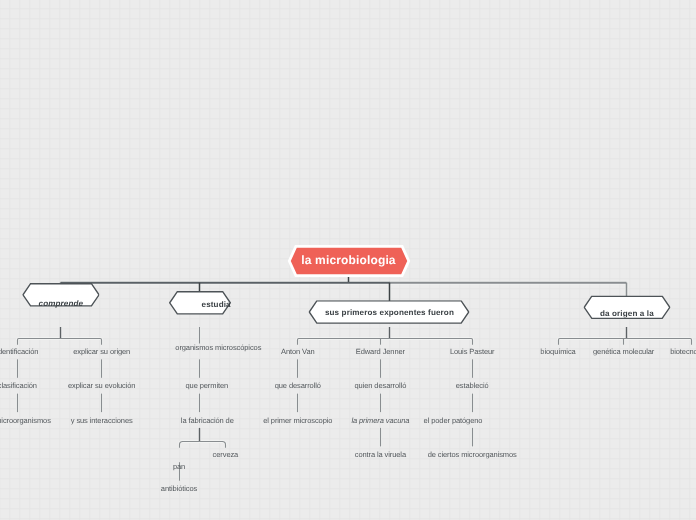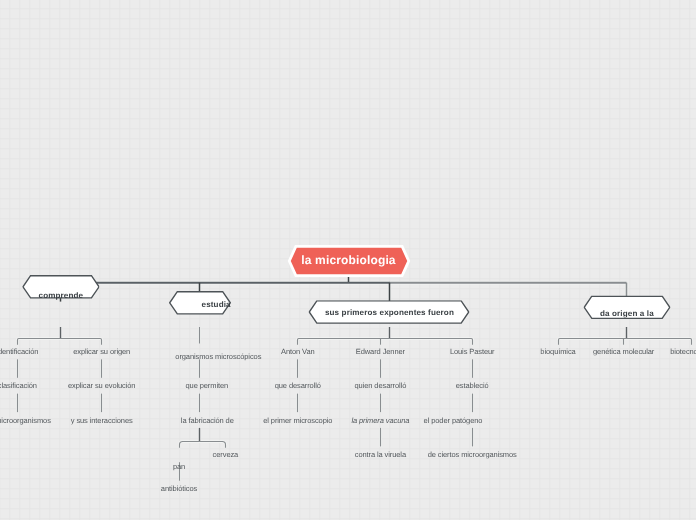--- a/index.html
+++ b/index.html
@@ -106,21 +106,21 @@
         <path d="M 623.5 338.5 V 344.7" fill="none" stroke="#898d90" stroke-width="1.15" stroke-linecap="butt"></path>
       </g>
     </svg>
   <div id="nodes">
       <div class="node rootwrap" style="left: 348.5px; top: 260.8px; width: 119.5px; height: 29.2px;">
         <svg width="125.5" height="35.2" viewBox="0 0 125.5 35.2" style="left: -3px; top: -3px;">
           <path d="M 6.6 0 L 112.9 0 L 119.5 14.6 L 112.9 29.2 L 6.6 29.2 L 0 14.6 Z" transform="translate(3,3)" fill="#ef6157" stroke="#ffffff" stroke-width="2.8" stroke-linejoin="miter"></path>
         </svg>
         <span class="rootlabel">la microbiologia</span>
       </div>
-      <div class="node hexwrap" style="left: 60.9px; top: 295px; width: 77.5px; height: 40px;">
+      <div class="node hexwrap" style="left: 60.9px; top: 303px; width: 77.5px; height: 40px; font-style: italic;">
         <svg width="77.5" height="23.6" viewBox="0 0 77.5 23.6">
           <path d="M 7.6 0 L 68.5 0 L 76.1 11.100000000000001 L 68.5 22.200000000000003 L 7.6 22.200000000000003 L 0 11.100000000000001 Z" transform="translate(0.7,0.7)" fill="#ffffff" stroke="#4d5357" stroke-width="1.4" stroke-linejoin="miter"></path>
         </svg>
         <span class="hexlabel">comprende</span>
       </div>
       <div class="node hexwrap" style="left: 199.75px; top: 304px; width: 62px; height: 26px; justify-content: flex-end;">
         <svg width="62" height="23.6" viewBox="0 0 62 23.6">
           <path d="M 7.6 0 L 53 0 L 60.6 11.100000000000001 L 53 22.200000000000003 L 7.6 22.200000000000003 L 0 11.100000000000001 Z" transform="translate(0.7,0.7)" fill="#ffffff" stroke="#4d5357" stroke-width="1.4" stroke-linejoin="miter"></path>
         </svg>
         <span class="hexlabel">estudia</span>
@@ -136,21 +136,21 @@
           <path d="M 7.6 0 L 78 0 L 85.6 11.100000000000001 L 78 22.200000000000003 L 7.6 22.200000000000003 L 0 11.100000000000001 Z" transform="translate(0.7,0.7)" fill="#ffffff" stroke="#4d5357" stroke-width="1.4" stroke-linejoin="miter"></path>
         </svg>
         <span class="hexlabel">da origen a la</span>
       </div>
       <div class="node leaf-label" style="left: 17.35px; top: 351.1px;">identificación</div>
       <div class="node leaf-label" style="left: 17.35px; top: 385.4px;">clasificación</div>
       <div class="node leaf-label" style="left: 17.35px; top: 419.7px;">los microorganismos</div>
       <div class="node leaf-label" style="left: 101.7px; top: 351.1px;">explicar su origen</div>
       <div class="node leaf-label" style="left: 101.7px; top: 385.4px;">explicar su evolución</div>
       <div class="node leaf-label" style="left: 101.7px; top: 419.7px;">y sus interacciones</div>
-      <div class="node leaf-label" style="left: 199.8px; top: 356px; padding-left: 37px;">organismos microscópicos</div>
+      <div class="node leaf-label" style="left: 199.8px; top: 347px; padding-left: 37px;">organismos microscópicos</div>
       <div class="node leaf-label" style="left: 199.8px; top: 385.4px; margin-left: 7px;">que permiten</div>
       <div class="node leaf-label" style="left: 199.8px; top: 419.7px; padding-left: 15px;">la fabricación de</div>
       <div class="node leaf-label" style="left: 179px; top: 454px; margin-top: 12px;">pan</div>
       <div class="node leaf-label" style="left: 179px; top: 488.3px;">antibióticos</div>
       <div class="node leaf-label" style="left: 225.4px; top: 454px;">cerveza</div>
       <div class="node leaf-label" style="left: 297.8px; top: 351.1px;">Anton Van</div>
       <div class="node leaf-label" style="left: 297.8px; top: 385.4px;">que desarrolló</div>
       <div class="node leaf-label" style="left: 297.8px; top: 419.7px;">el primer microscopio</div>
       <div class="node leaf-label" style="left: 380.4px; top: 351.1px;">Edward Jenner</div>
       <div class="node leaf-label" style="left: 380.4px; top: 385.4px;">quien desarrolló</div>

